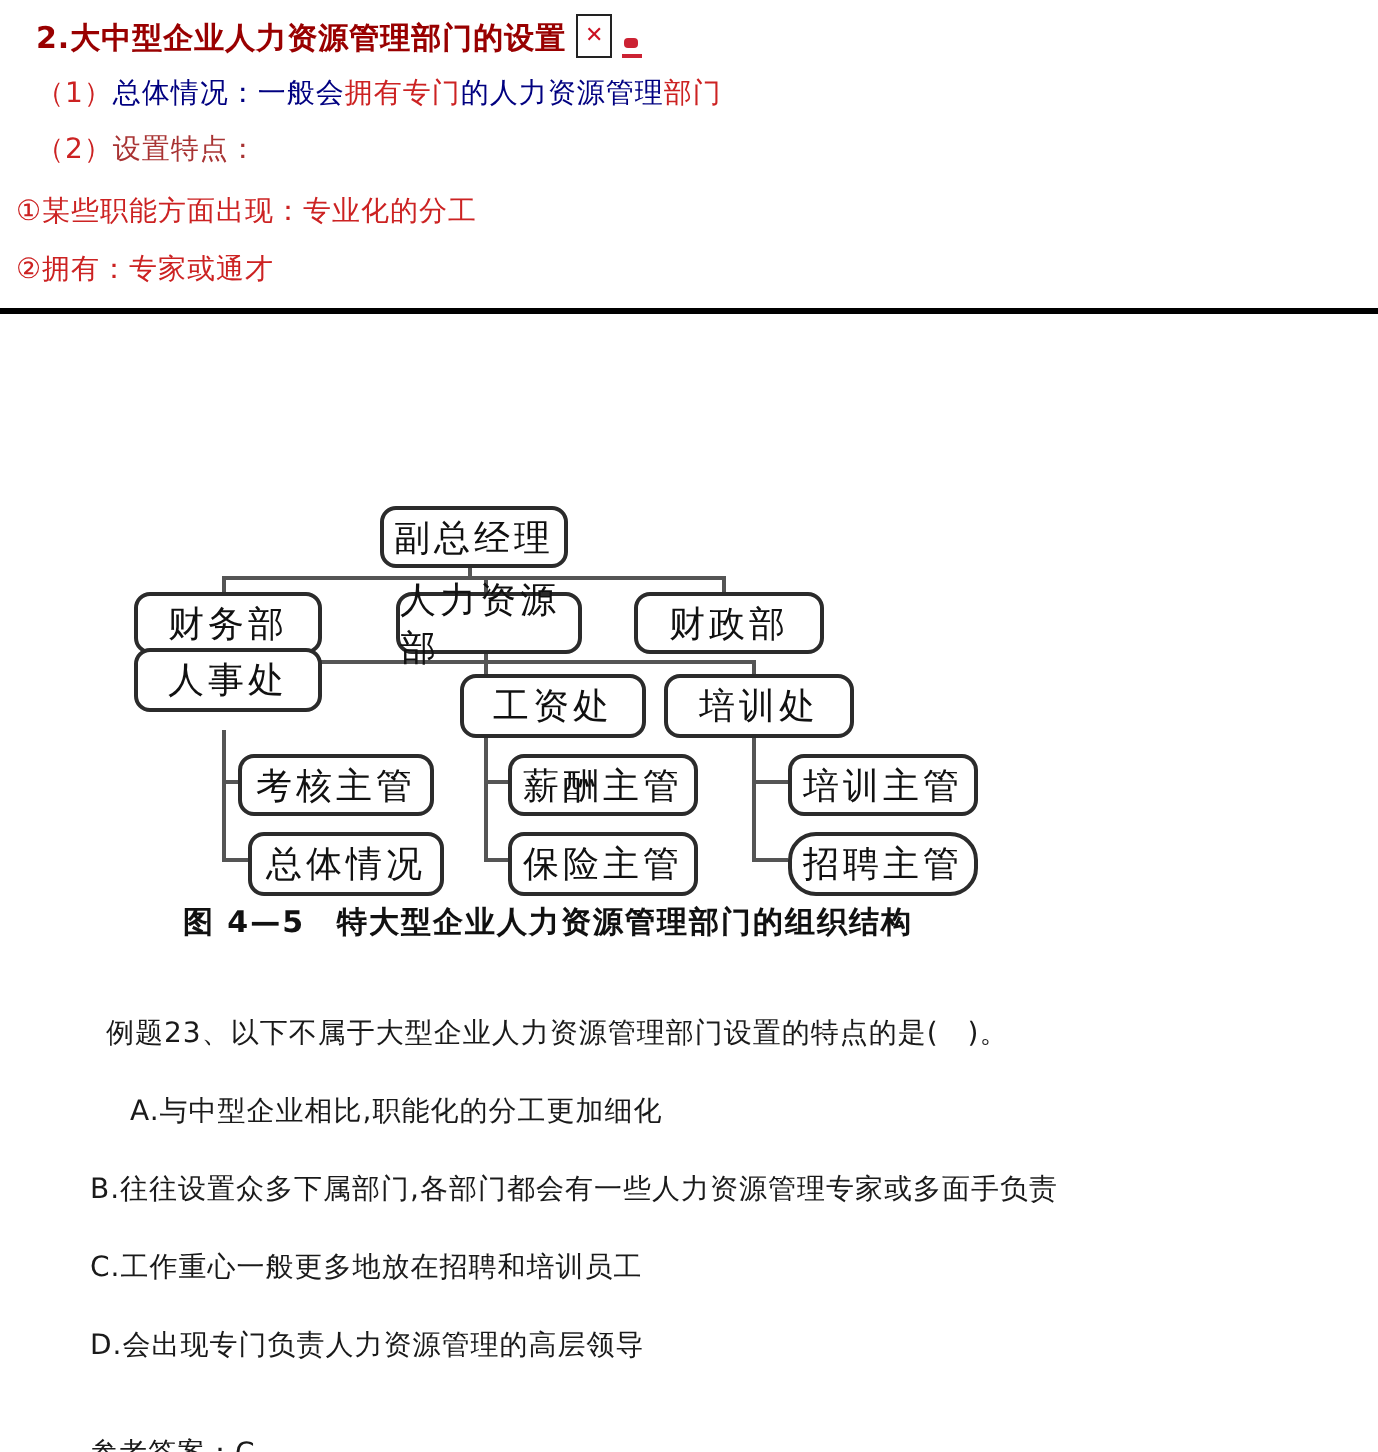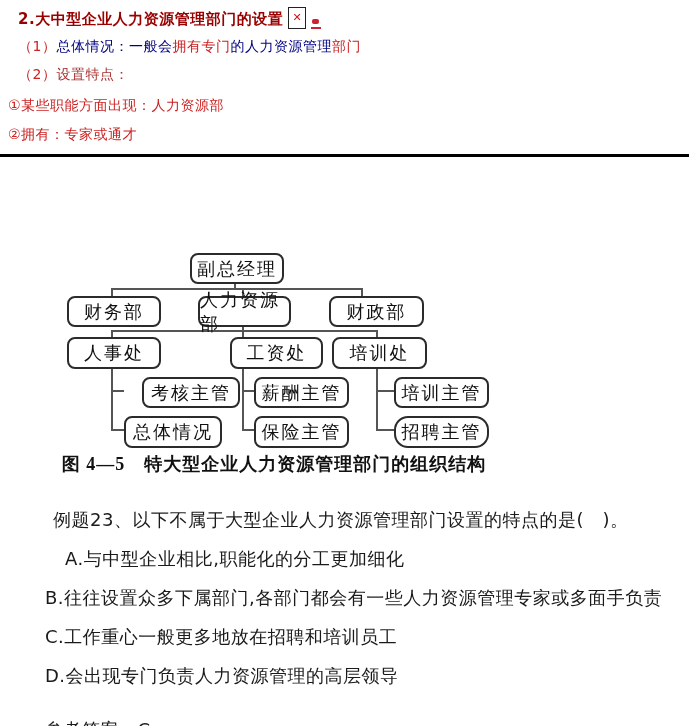--- a/index.html
+++ b/index.html
@@ -18,23 +18,23 @@
   .red{color:#cc2222;}
   .dred{color:#a83333;}
   .divider{left:0;top:154px;width:689px;height:3px;background:#000;}
   
   .chart{left:58px;top:250px;width:432px;height:232px;}
   .obox{position:absolute;border:2px solid #2b2b2b;border-radius:8px;background:#fff;
         display:flex;align-items:center;justify-content:center;
         font-size:18px;color:#111;letter-spacing:2px;font-weight:500;}
   .conn{position:absolute;background:#555;}
   .caption{position:absolute;top:202px;left:0;width:432px;text-align:center;
-           font-size:18px;font-weight:bold;color:#111;letter-spacing:1px;font-family:Liberation Serif, serif;}
+           font-size:15px;font-weight:bold;color:#111;letter-spacing:1px;}
   
-  .qtext{font-size:18px;color:#1a1a1a;letter-spacing:0.5px;white-space:nowrap;}
+  .qtext{font-size:14px;color:#1a1a1a;letter-spacing:0.5px;white-space:nowrap;}
 </style>
 </head>
 <body>
 
 <div class="page">
 
   <div class="abs title-row">
     <span class="title">2.大中型企业人力资源管理部门的设置</span>
     <span class="broken-img">✕</span>
     <span class="mini-icon">
@@ -44,21 +44,21 @@
   </div>
 
   <div class="abs note" style="top:38px;left:18px;">
     <span class="red">（1）</span><span class="navy">总体情况：一般会</span><span class="red">拥有专门</span><span class="navy">的人力资源管理</span><span class="red">部门</span>
   </div>
 
   <div class="abs note" style="top:66px;left:18px;">
     <span class="red">（2）</span><span class="dred">设置特点：</span>
   </div>
 
-  <div class="abs note red" style="top:97px;left:8px;">①某些职能方面出现：人力资源部</div>
+  <div class="abs note red" style="top:97px;left:8px;">①某些职能方面出现：专业化的分工</div>
 
   <div class="abs note red" style="top:126px;left:8px;">②拥有：专家或通才</div>
 
   <div class="abs divider"></div>
 
 
   <div class="abs chart">
 
     <div class="conn" style="left:176px;top:30px;width:2px;height:9px;"></div>
     <div class="conn" style="left:53px;top:38px;width:252px;height:2px;"></div>
@@ -76,25 +76,25 @@
     <div class="conn" style="left:184px;top:115px;width:2px;height:66px;"></div>
     <div class="conn" style="left:184px;top:140px;width:12px;height:2px;"></div>
     <div class="conn" style="left:184px;top:179px;width:12px;height:2px;"></div>
     <div class="conn" style="left:318px;top:115px;width:2px;height:66px;"></div>
     <div class="conn" style="left:318px;top:140px;width:18px;height:2px;"></div>
     <div class="conn" style="left:318px;top:179px;width:18px;height:2px;"></div>
 
     <div class="obox" style="left:132px;top:3px;width:90px;height:27px;">副总经理</div>
     <div class="obox" style="left:140px;top:46px;width:89px;height:27px;">人力资源部</div>
     <div class="obox" style="left:9px;top:46px;width:90px;height:27px;">财务部</div>
-    <div class="obox" style="left:259px;top:46px;width:91px;height:27px;margin-left:12px;">财政部</div>
-    <div class="obox" style="left:9px;top:87px;width:90px;height:28px;font-family:Liberation Serif, serif;">人事处</div>
+    <div class="obox" style="left:259px;top:46px;width:91px;height:27px;">财政部</div>
+    <div class="obox" style="left:9px;top:74px;width:90px;height:28px;font-family:Liberation Serif, serif;">人事处</div>
     <div class="obox" style="left:140px;top:87px;width:89px;height:28px;margin-left:32px;">工资处</div>
     <div class="obox" style="left:274px;top:87px;width:91px;height:28px;">培训处</div>
-    <div class="obox" style="left:84px;top:127px;width:94px;height:27px;">考核主管</div>
+    <div class="obox" style="left:61px;top:127px;width:94px;height:27px;">考核主管</div>
     <div class="obox" style="left:66px;top:166px;width:94px;height:28px;">总体情况</div>
     <div class="obox" style="left:196px;top:127px;width:91px;height:27px;text-align:center;">薪酬主管</div>
     <div class="obox" style="left:196px;top:166px;width:91px;height:28px;">保险主管</div>
     <div class="obox" style="left:336px;top:127px;width:91px;height:27px;">培训主管</div>
     <div class="obox" style="left:336px;top:166px;width:91px;height:28px;border-radius:14px;">招聘主管</div>
 
     <div class="caption">图 4—5　特大型企业人力资源管理部门的组织结构</div>
   </div>
 
   <div class="abs qtext" style="top:508px;left:53px;">例题23、以下不属于大型企业人力资源管理部门设置的特点的是(　)。</div>

